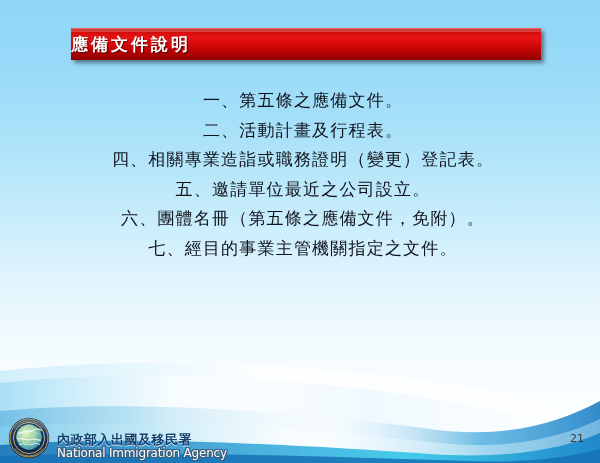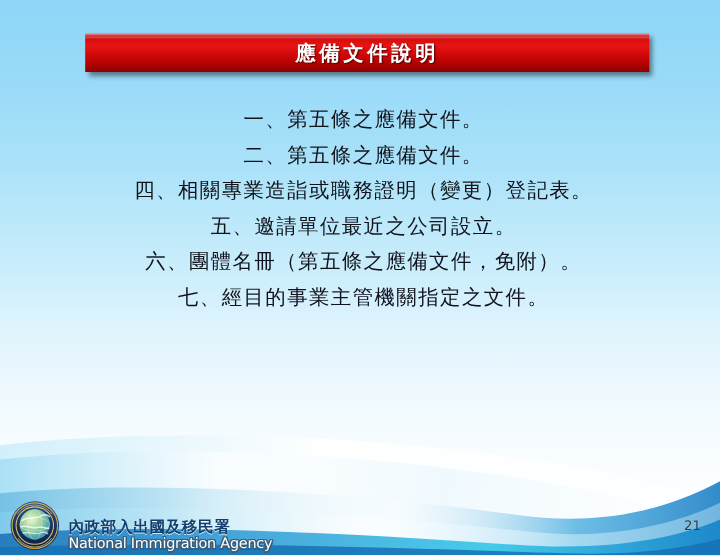--- a/index.html
+++ b/index.html
@@ -39,21 +39,20 @@
     background: linear-gradient(to bottom,
         #b00505 0%,
         #d40b0b 10%,
         #e81414 28%,
         #d00707 55%,
         #ae0202 80%,
         #8e0000 100%);
     box-shadow: 3px 3px 4px rgba(0,0,0,0.45);
     display: flex;
     align-items: center;
-    justify-content: center;
     border-top: 1px solid #ff5a5a;
   }
   #title-banner::before {
     content: "";
     position: absolute;
     left: 0; top: 0; right: 0;
     height: 3px;
     background: rgba(255,255,255,0.22);
   }
   #title-text {
@@ -194,21 +193,21 @@
 
     <path d="M0,103 C160,97 340,104 470,108 C530,110 570,104 600,96 L600,110 L0,110 Z" fill="#1572b5" opacity="0.85"></path>
   </svg>
 
   <div id="title-banner">
     <span id="title-text">應備文件說明</span>
   </div>
 
   <div id="body-list">
     <div class="body-line">一、第五條之應備文件。</div>
-    <div class="body-line">二、第五條之應備文件。</div>
+    <div class="body-line">二、活動計畫及行程表。</div>
     <div class="body-line">四、相關專業造詣或職務證明（變更）登記表。</div>
     <div class="body-line">五、邀請單位最近之公司設立。</div>
     <div class="body-line">六、團體名冊（第五條之應備文件，免附）。</div>
     <div class="body-line">七、經目的事業主管機關指定之文件。</div>
   </div>
 
   <div id="footer-brand">
     <svg id="agency-logo" viewBox="0 0 42 42" xmlns="http://www.w3.org/2000/svg">
       <defs>
         <radialGradient id="globeGrad" cx="40%" cy="35%" r="70%">

